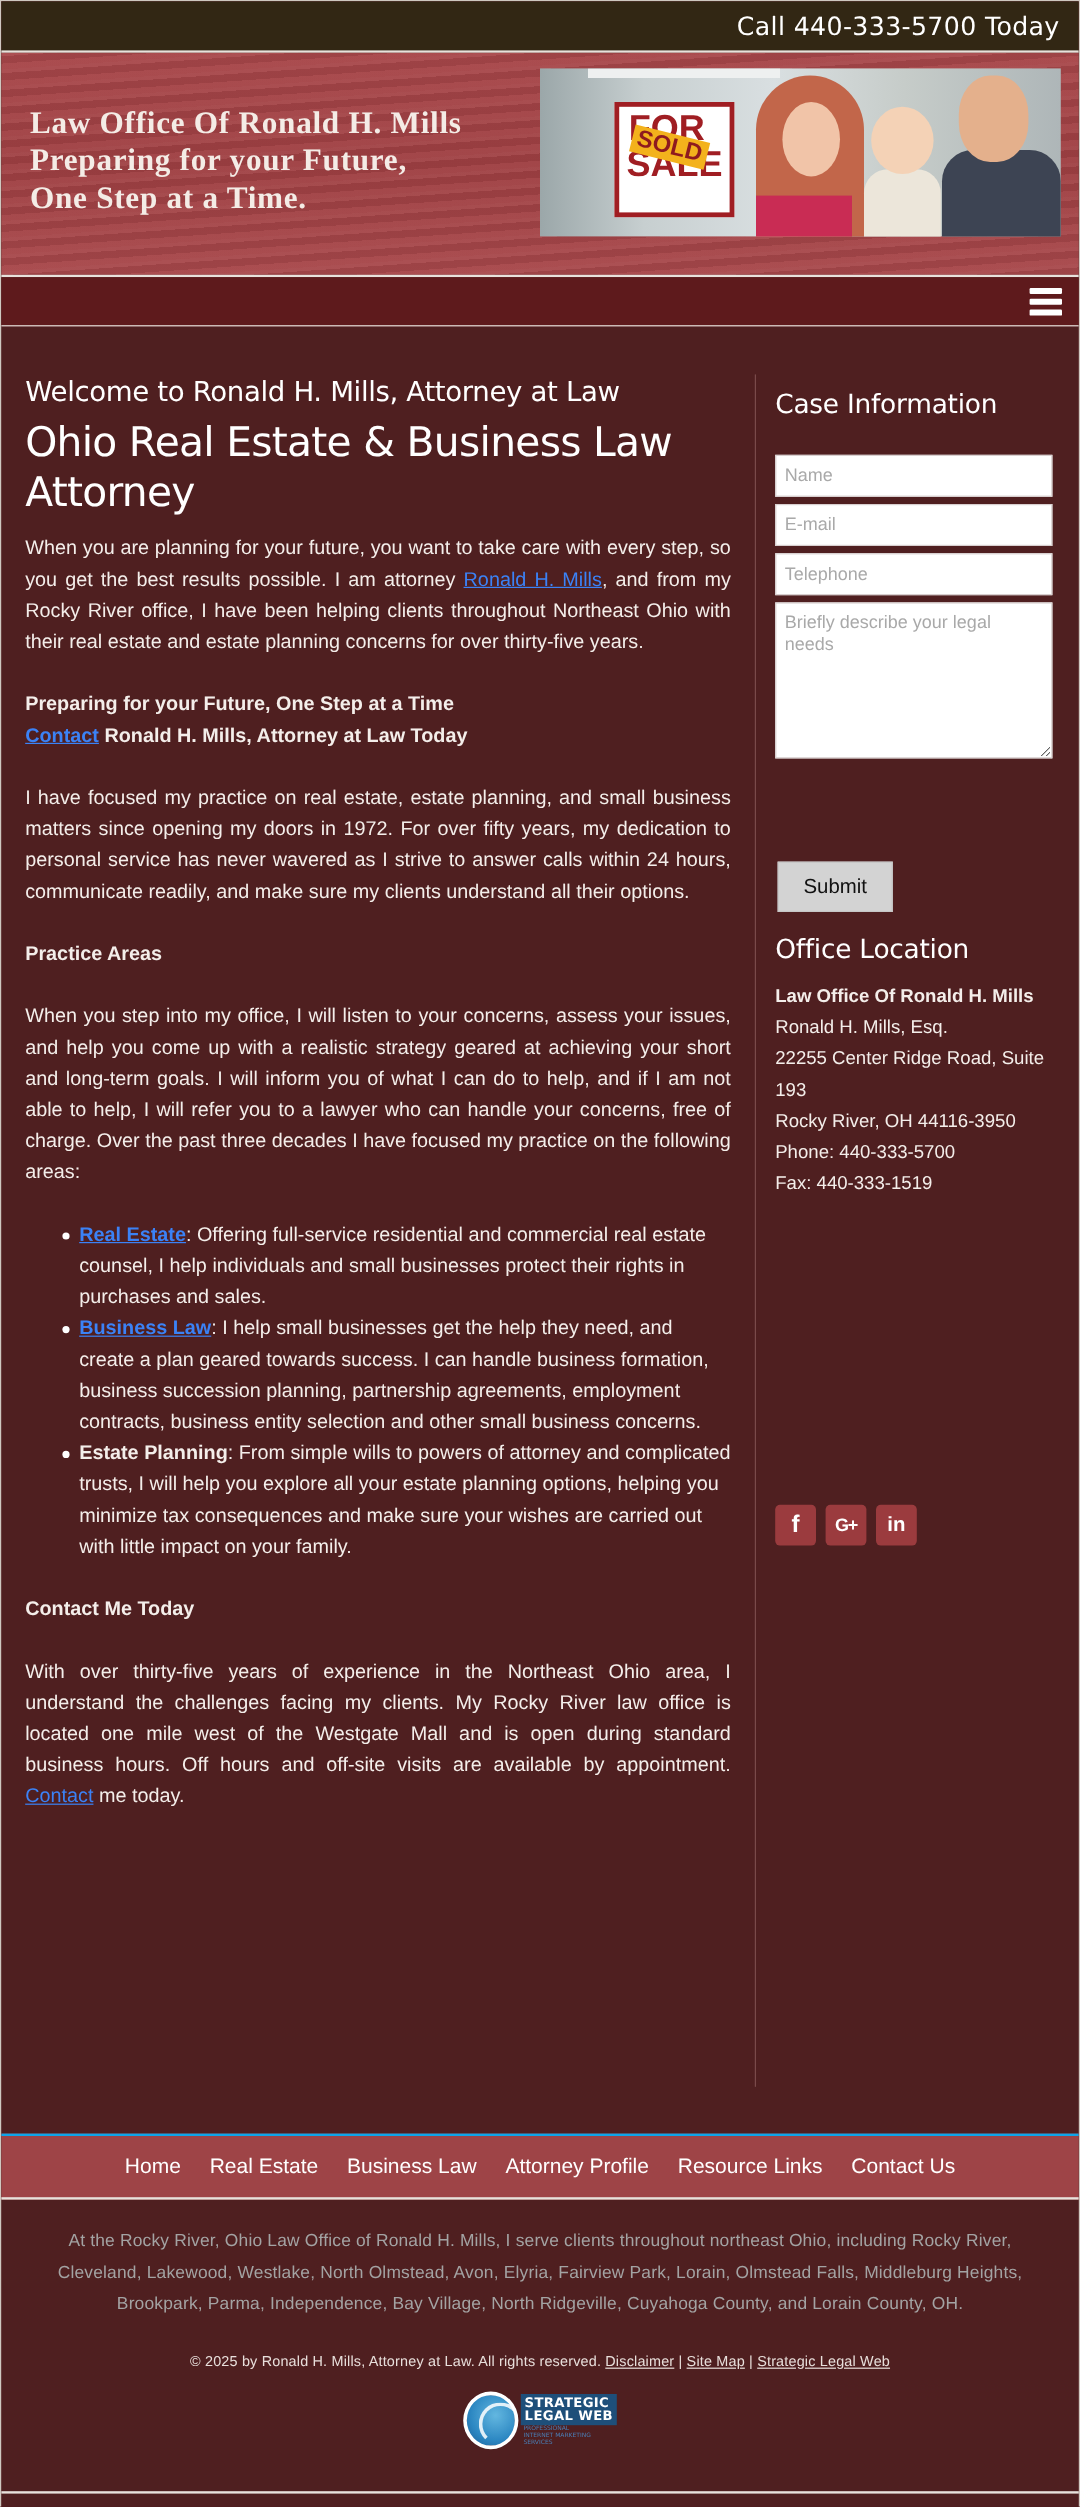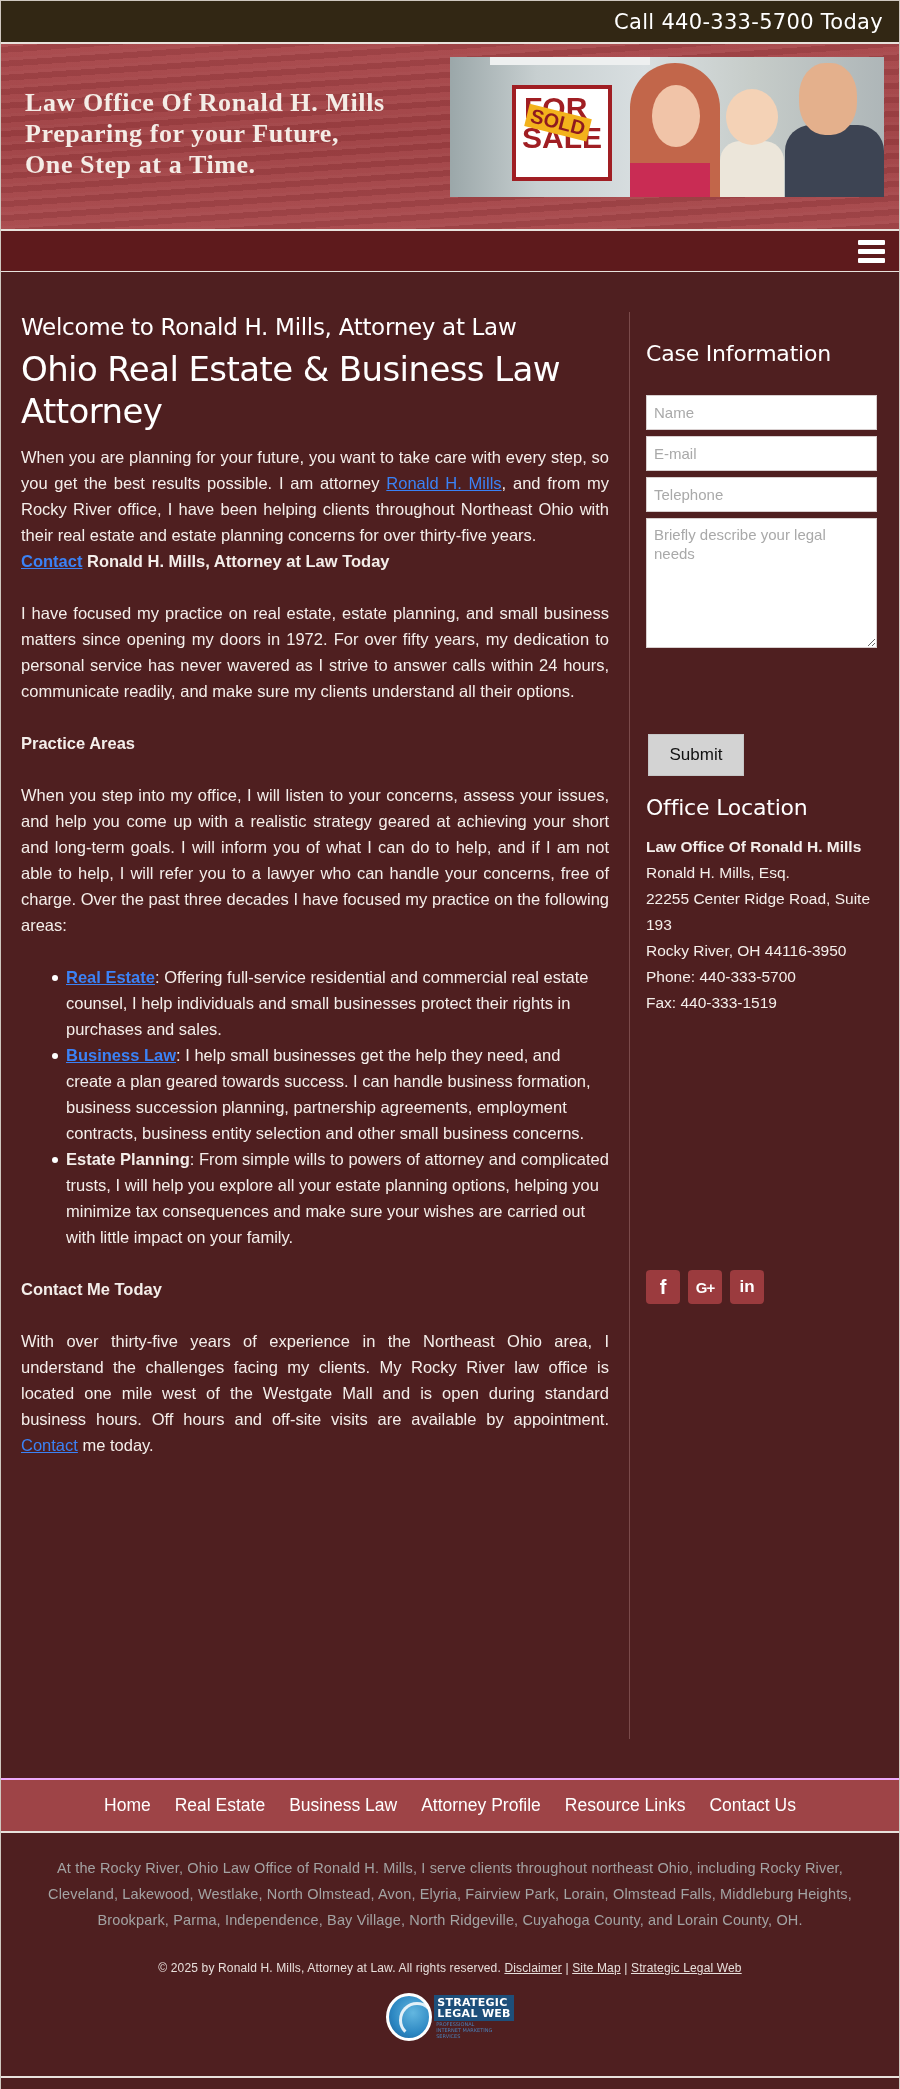--- a/index.html
+++ b/index.html
@@ -46,37 +46,37 @@
   .main .p1 { margin-top: 12px; }
   .main .bold { font-weight: bold; text-align: left; }
   .main .gap { margin-top: 26px; }
   .main ul { margin-top: 26px; padding-left: 45px; list-style: none; }
   .main li { font-size: 16.5px; line-height: 26px; position: relative; color: #f4eeea; text-align: left; }
   .main li::before { content: ""; position: absolute; left: -14px; top: 11px; width: 6px; height: 6px; border-radius: 50%; background: #fff; }
   .main li .term { font-weight: bold; }
 
   .divider { position: absolute; left: 628px; top: 40px; width: 1px; height: 1427px; background: #7a4a4a; }
 
-  .sidebar { position: absolute; left: 645px; top: 68px; width: 232px; }
+  .sidebar { position: absolute; left: 645px; top: 52px; width: 232px; }
   .sidebar h2 { font-size: 22px; font-weight: normal; font-family: "DejaVu Sans", sans-serif; letter-spacing: -0.2px; line-height: 28px; }
   .sidebar .field { display: block; width: 231px; height: 35px; margin-top: 6px; background: #fff; border: 1px solid #d8cfcf; padding: 0 7px; font-size: 15px; color: #333; font-family: "Liberation Sans", sans-serif; }
   .sidebar .field::placeholder { color: #a9a9a9; }
   .sidebar .field.first { margin-top: 27px; }
   .sidebar textarea.field { height: 130px; padding-top: 6px; resize: vertical; line-height: 19px; }
   .submit { display: block; margin-top: 86px; margin-left: 2px; width: 96px; height: 42px; background: #d3d3d3; border: 1px solid #c6c6c6; color: #111; font-size: 17px; font-family: "Liberation Sans", sans-serif; cursor: pointer; }
   .office h2 { margin-top: 18px; }
   .office .lines { margin-top: 12px; font-size: 15.5px; line-height: 26px; color: #f4eeea; }
   .office .lines .firm { font-weight: bold; }
   .social { display: flex; gap: 8px; margin-top: 254px; }
   .social a { display: flex; width: 34px; height: 34px; border-radius: 4px; background: #9b3b3e; align-items: center; justify-content: center; color: #fff; text-decoration: none; font-weight: bold; font-family: "Liberation Sans", sans-serif; }
   .social .fb { font-size: 20px; }
   .social .gp { font-size: 15px; letter-spacing: -1px; }
   .social .li { font-size: 17px; }
 
-  .footnav { height: 55px; background: #9e4447; border-top: 2px solid #f0abfc; border-bottom: 2px solid #e8e2dc; display: flex; justify-content: center; align-items: center; gap: 24px; }
+  .footnav { height: 55px; background: #9e4447; border-top: 2px solid #0ea5e9; border-bottom: 2px solid #e8e2dc; display: flex; justify-content: center; align-items: center; gap: 24px; }
   .footnav a { color: #fff; text-decoration: none; font-size: 17.5px; font-family: "Liberation Sans", sans-serif; }
 
   .footer { text-align: center; padding: 22px 20px 0; }
   .footer .areas { font-size: 14.5px; line-height: 26px; color: #a3a3a3; font-family: "Liberation Sans", sans-serif; letter-spacing: 0.15px; }
   .footer .copy { margin-top: 28px; font-size: 12px; color: #e8dfdb; letter-spacing: 0.15px; }
   .footer .copy a { color: #e8dfdb; }
   .logo { display: inline-flex; align-items: center; margin-top: 18px; gap: 2px; }
   .logo .globe { width: 46px; height: 48px; border-radius: 50%; background: radial-gradient(circle at 60% 40%, #63b7e0 0%, #2c87c2 60%, #1b5d95 100%); border: 3px solid #fff; position: relative; }
   .logo .globe::after { content: ""; position: absolute; left: 10px; top: 6px; width: 30px; height: 30px; border-radius: 50%; border: 3px solid rgba(255,255,255,0.85); border-right-color: transparent; border-bottom-color: transparent; }
   .logo .words { text-align: left; }
@@ -129,20 +129,21 @@
     </div>
   </div>
 
   <div class="content">
     <div class="main">
       <div class="welcome">Welcome to Ronald H. Mills, Attorney at Law</div>
       <div class="h1">Ohio Real Estate &amp; Business Law Attorney</div>
 
       <p class="p1"><span>When you are planning for your future, you want to take care with every step, so you get the best results possible. I am attorney </span><a href="#">Ronald H. Mills</a><span>, and from my Rocky River office, I have been helping clients throughout Northeast Ohio with their real estate and estate planning concerns for over thirty-five years.</span></p>
 
+      <p class="bold gap">Preparing for your Future, One Step at a Time</p>
       <p class="bold"><a href="#">Contact</a><span> Ronald H. Mills, Attorney at Law Today</span></p>
 
       <p class="gap">I have focused my practice on real estate, estate planning, and small business matters since opening my doors in 1972. For over fifty years, my dedication to personal service has never wavered as I strive to answer calls within 24 hours, communicate readily, and make sure my clients understand all their options.</p>
 
       <p class="bold gap">Practice Areas</p>
 
       <p class="gap">When you step into my office, I will listen to your concerns, assess your issues, and help you come up with a realistic strategy geared at achieving your short and long-term goals. I will inform you of what I can do to help, and if I am not able to help, I will refer you to a lawyer who can handle your concerns, free of charge. Over the past three decades I have focused my practice on the following areas:</p>
 
       <ul>
         <li><a href="#" class="term">Real Estate</a><span>: Offering full-service residential and commercial real estate counsel, I help individuals and small businesses protect their rights in purchases and sales.</span></li>

